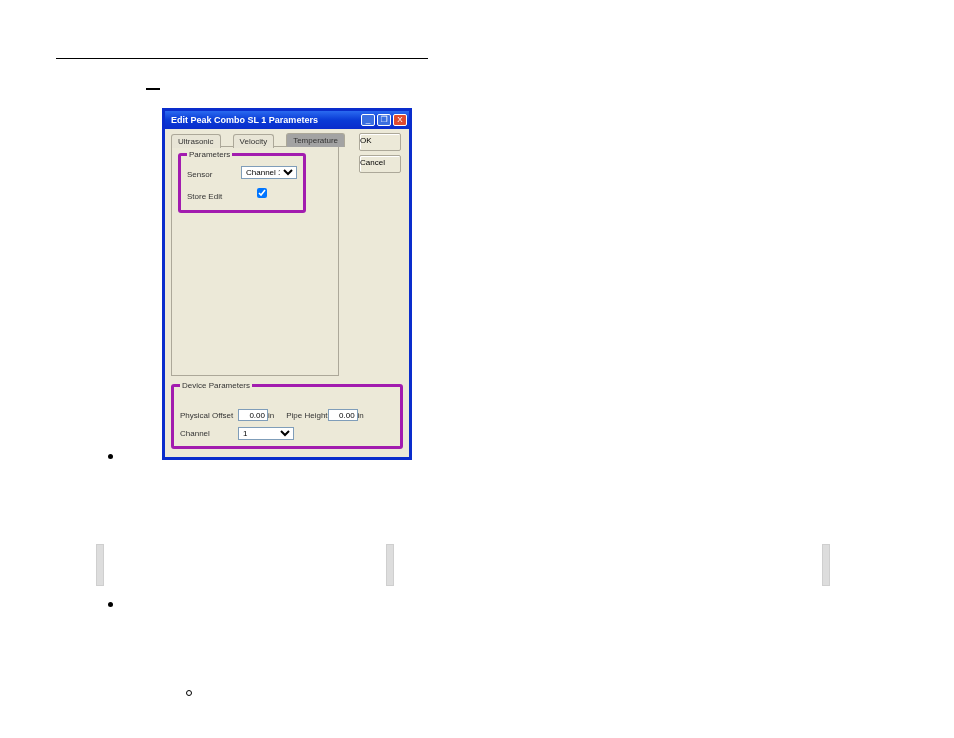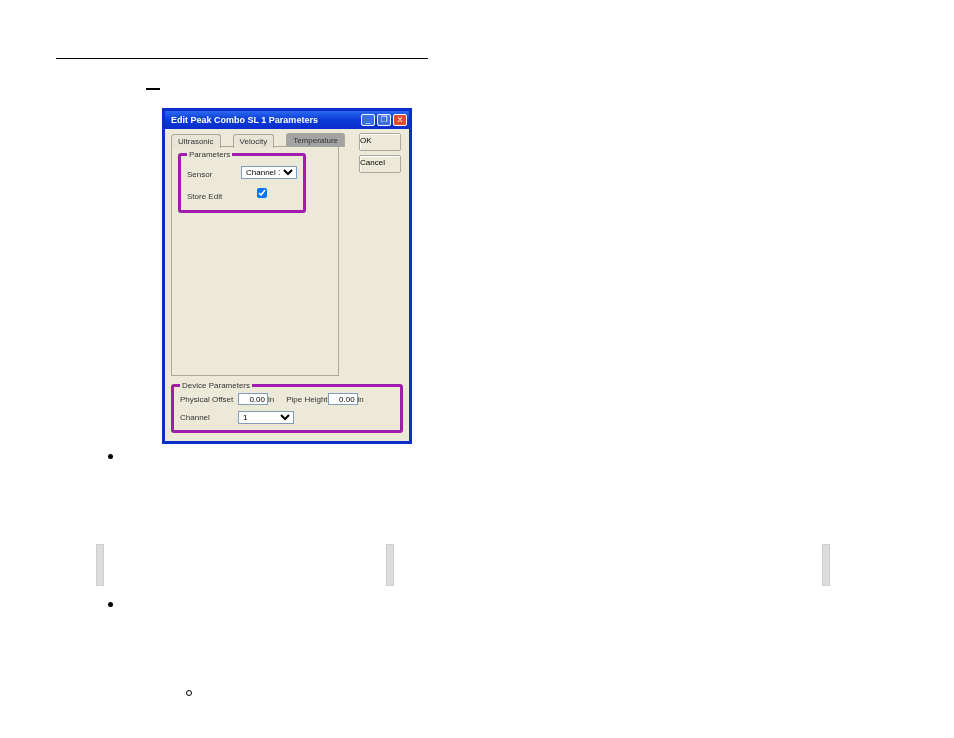--- a/index.html
+++ b/index.html
@@ -145,21 +145,21 @@
     height: 13px;
     border: 1px solid #7f9db9;
     background: #fff;
     box-sizing: border-box;
   }
   select.tiny { width: 56px; }
   input.chk { width: 10px; height: 10px; }
   .device-group {
     margin-top: 8px;
     width: 100%;
-    padding-top: 4px;
+    padding-top: 20px;
     padding-bottom: 6px;
   }
   .device-row {
     display: flex;
     align-items: center;
     font-size: 8px;
     color: #333;
     margin-top: 2px;
   }
   .numbox {

